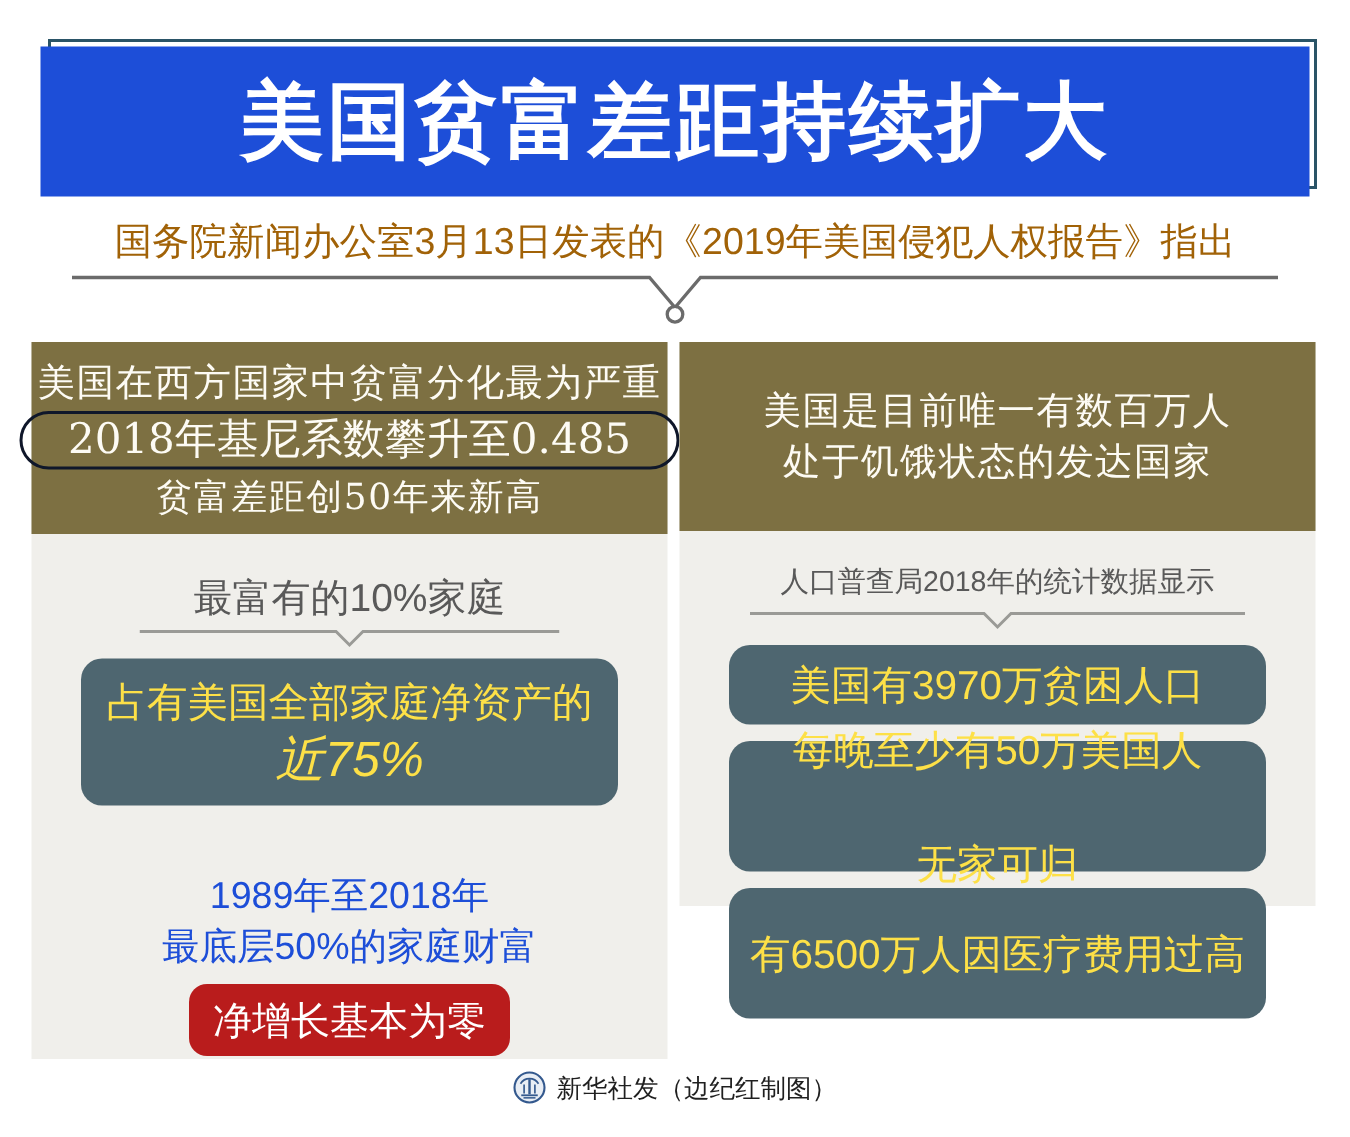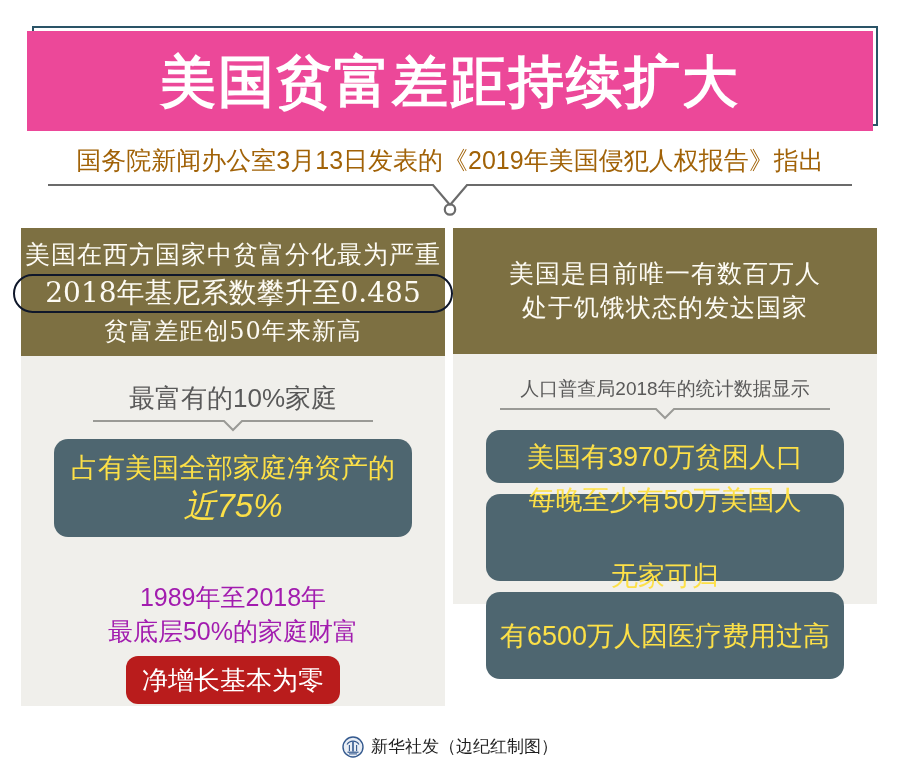--- a/index.html
+++ b/index.html
@@ -12,21 +12,21 @@
   }
 
   
   .title-wrap{position:absolute;left:0;top:0;width:900px;height:140px;}
   .title-frame{
     position:absolute;left:32px;top:26px;width:846px;height:100px;
     border:2px solid #2a5467;box-sizing:border-box;background:transparent;
   }
   .title-bar{
     position:absolute;left:27px;top:31px;width:846px;height:100px;
-    background:#ec4899;
+    background:#1d4ed8;
     display:flex;align-items:center;justify-content:center;
   }
   .title-text{
     color:#ffffff;
     font-family:"DejaVu Serif","Liberation Serif",serif;
     font-weight:bold;
     font-size:56px;
     letter-spacing:2px;
     line-height:1;
     white-space:nowrap;
@@ -75,34 +75,34 @@
   .card{
     background:#4e6670;color:#fde047;border-radius:14px;
     text-align:center;display:flex;flex-direction:column;
     align-items:center;justify-content:center;
     box-sizing:border-box;
   }
   .card-line{font-size:27px;line-height:36px;white-space:nowrap;}
   .card-line.huge{font-size:33px;line-height:40px;font-weight:normal;font-style:italic;}
 
   .plain{
-    text-align:center;color:#a21caf;
+    text-align:center;color:#1d4ed8;
   }
   .plain-line{font-size:25px;line-height:34px;white-space:nowrap;}
 
   .pill{
     background:#b91c1c;color:#ffffff;border-radius:12px;
     display:inline-flex;align-items:center;justify-content:center;
     font-size:26px;white-space:nowrap;
   }
 
   
   .footer{
     position:absolute;left:0;top:714px;width:900px;height:44px;
-    display:flex;align-items:flex-end;justify-content:center;gap:7px;
+    display:flex;align-items:flex-start;justify-content:center;gap:7px;
   }
   .footer-text{font-size:17px;color:#1f1f1f;white-space:nowrap;}
 </style>
 </head>
 <body>
 
 <div class="title-wrap">
   <div class="title-frame"></div>
   <div class="title-bar">
     <span class="title-text">美国贫富差距持续扩大</span>

